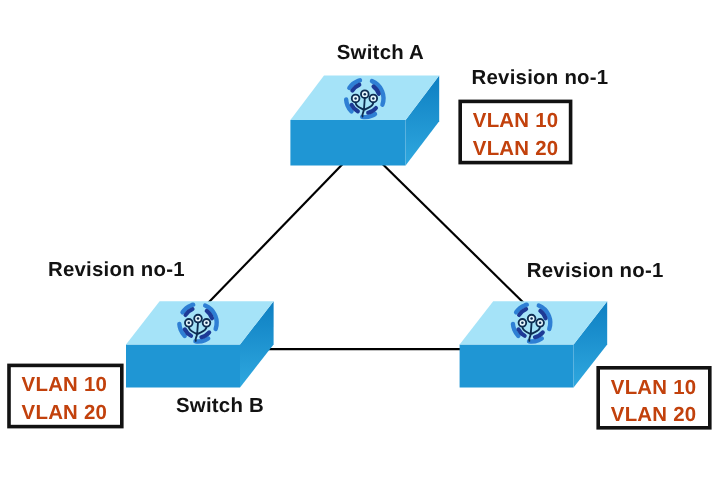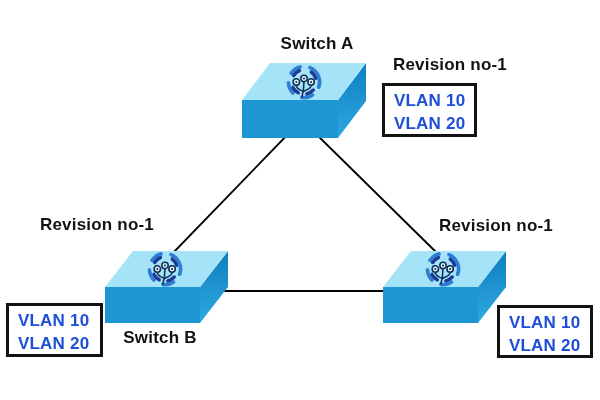--- a/index.html
+++ b/index.html
@@ -30,21 +30,21 @@
     text-align: center;
   }
   .vlan-box {
     position: absolute;
     box-sizing: border-box;
     border: 3px solid #121212;
     background: #ffffff;
     padding: 3px 4px 2px 9px;
     font-size: 17px;
     font-weight: 600;
-    color: #1d4ed8;
+    color: #c2410c;
     line-height: 23px;
     letter-spacing: 0.2px;
     white-space: nowrap;
   }
 </style>
 </head>
 <body>
 
 <div class="stage">
 
@@ -98,21 +98,21 @@
       <polygon points="383,287 411,251 506,251 478,287" fill="#A5E3F8"></polygon>
       <g transform="translate(443,269) scale(1.18)">
         <use href="#sw-icon" xlink:href="#sw-icon"></use>
       </g>
     </g>
   </svg>
 
   <div class="lbl" style="left:257px; top:34px; width:120px;">Switch A</div>
   <div class="lbl" style="left:380px; top:55px; width:140px;">Revision no-1</div>
 
-  <div class="lbl" style="left:100px; top:328px; width:120px;">Switch B</div>
+  <div class="lbl" style="left:100px; top:328px; width:120px;text-align:right;">Switch B</div>
   <div class="lbl" style="left:27px; top:215px; width:140px;">Revision no-1</div>
 
   <div class="lbl" style="left:426px; top:216px; width:140px;">Revision no-1</div>
 
   <div class="vlan-box" style="left:382px; top:83px; width:95px; height:54px;">
     <div>VLAN 10</div>
     <div>VLAN 20</div>
   </div>
 
   <div class="vlan-box" style="left:6px; top:303px; width:97px; height:54px;">

